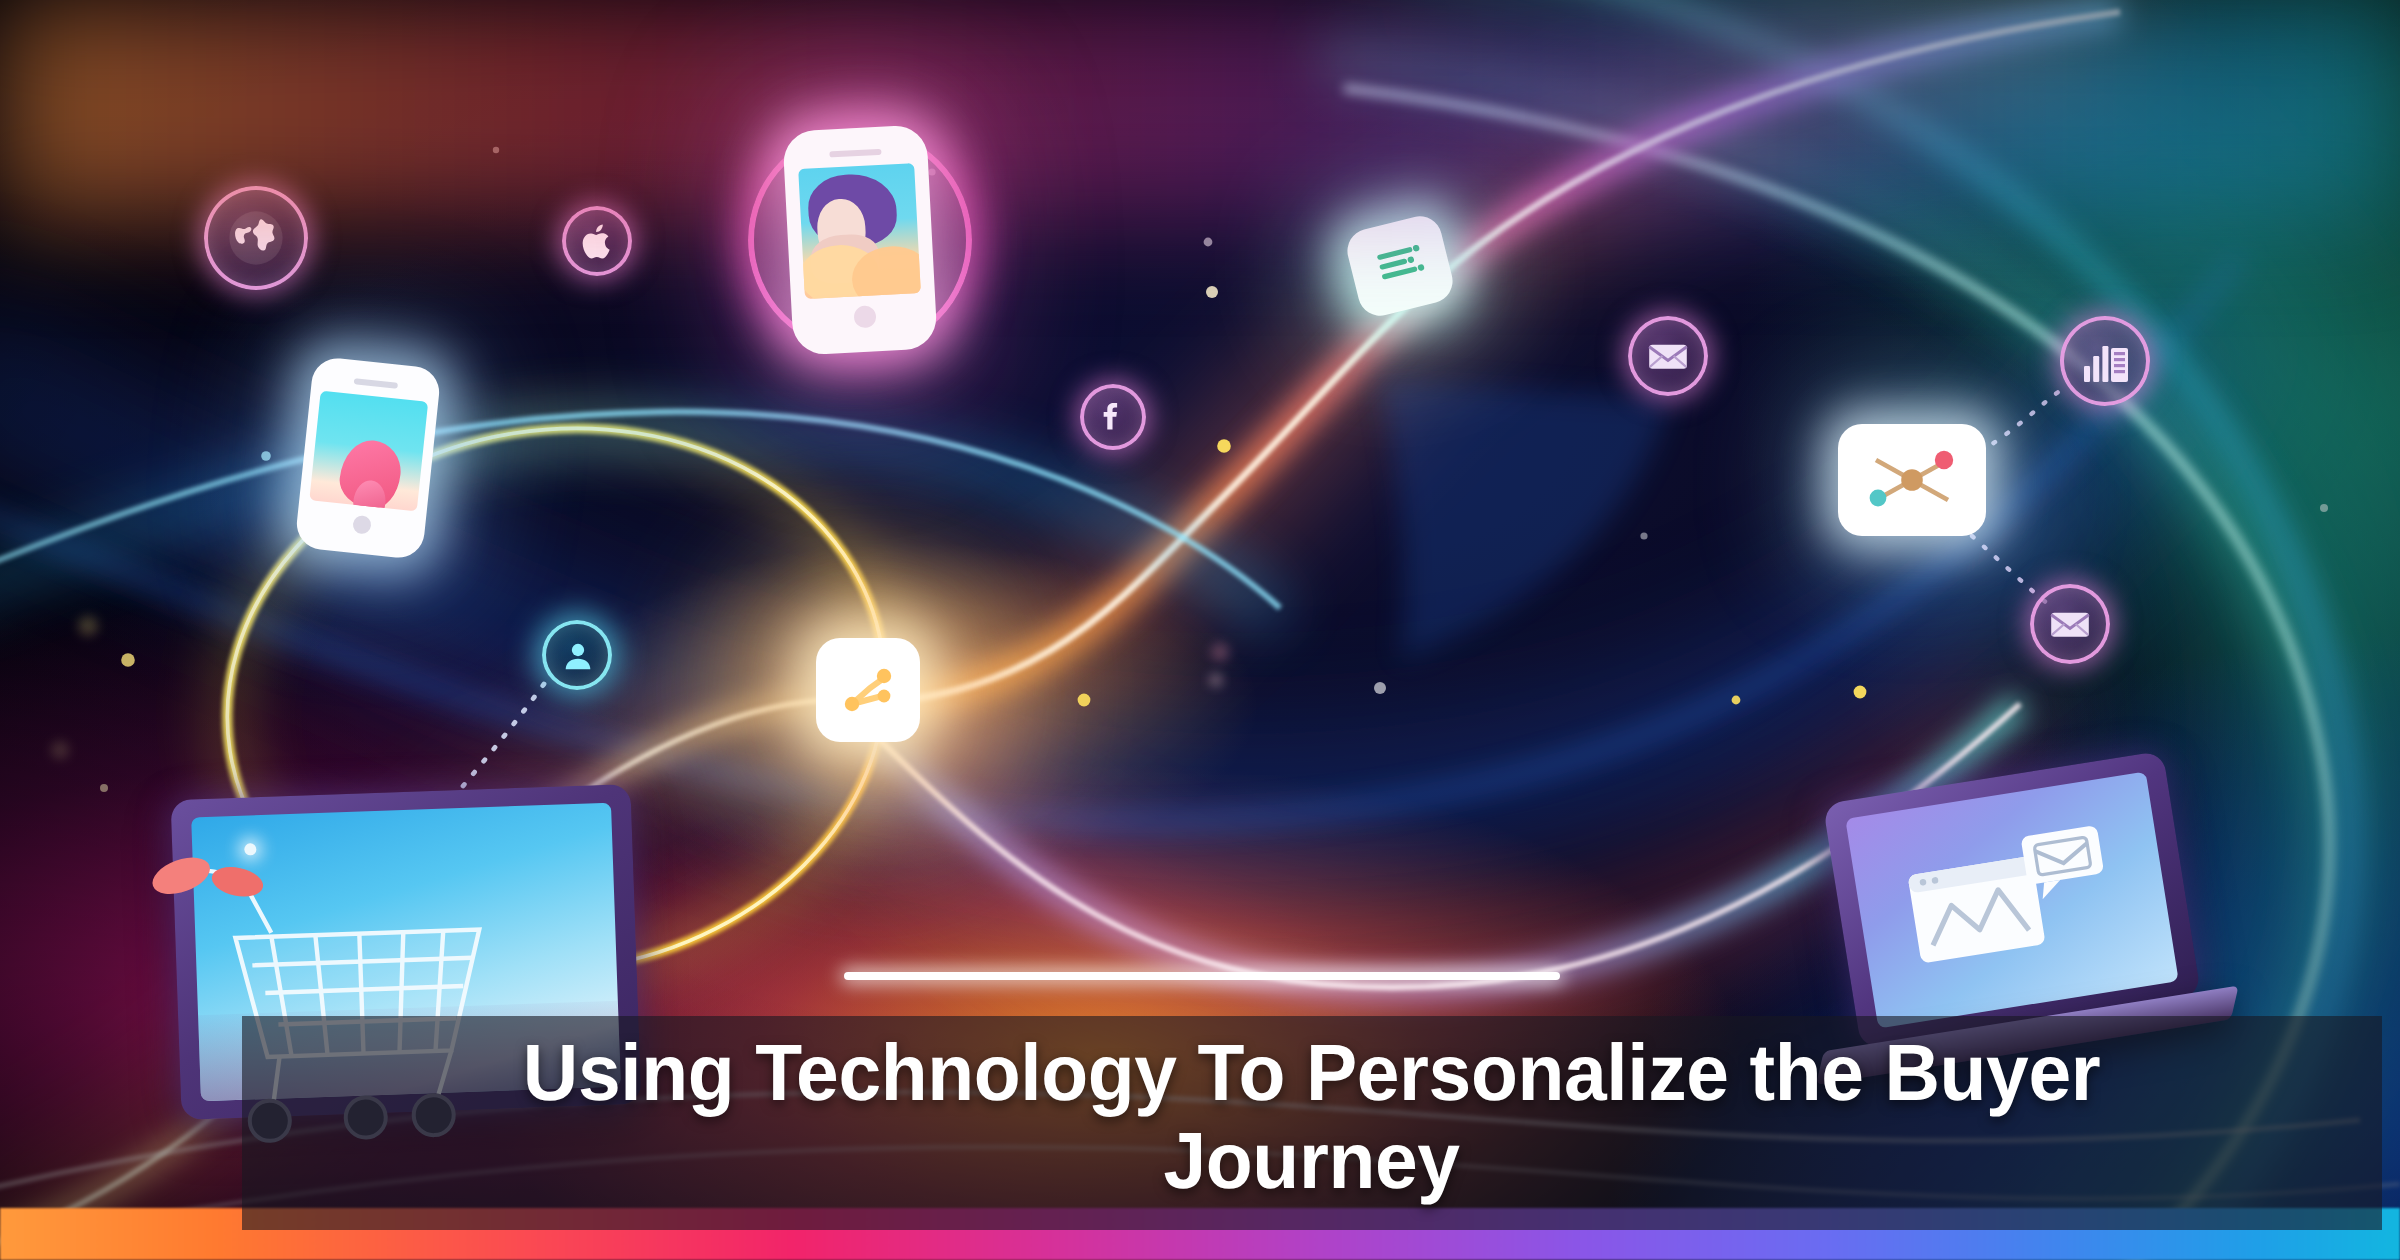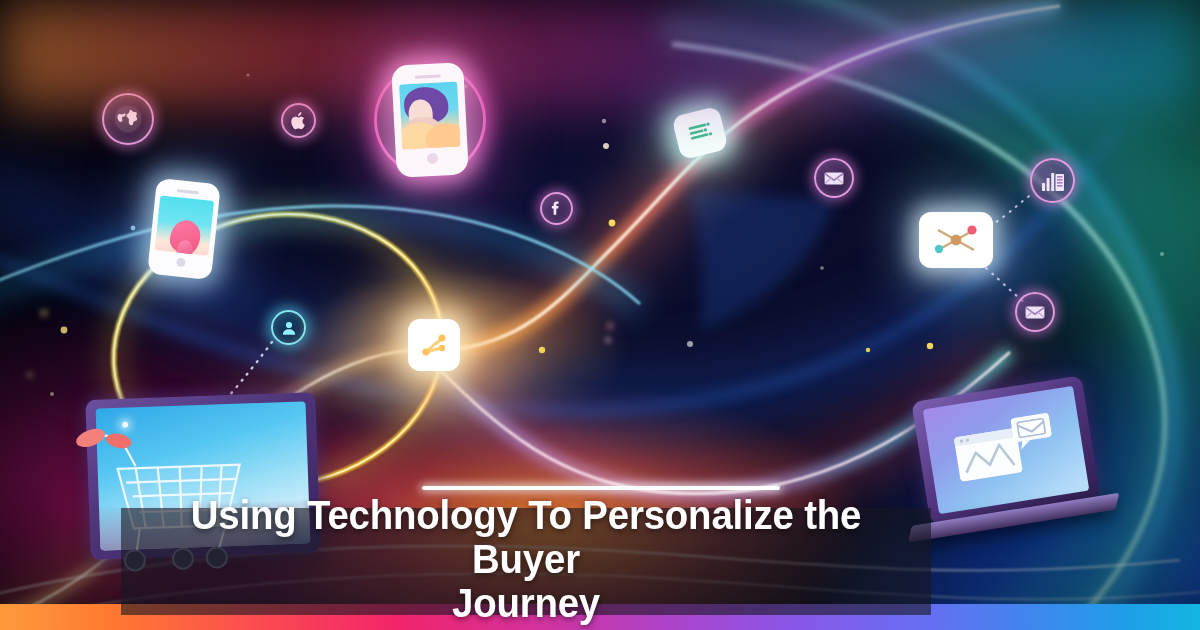--- a/index.html
+++ b/index.html
@@ -464,21 +464,21 @@
     </div>
     <div style="position:absolute;left:-22px;bottom:-14px;width:210px;height:16px;border-radius:3px;
                 background:linear-gradient(180deg,#8f7ec2,#44305f);transform:skewX(-22deg);box-shadow:0 6px 16px rgba(0,0,0,.5);"></div>
   </div>
 
   <div class="bg bg-strip-glow"></div>
   <div class="bg-strip"></div>
 
   <div class="rule" style="left:422px;top:486px;width:358px;"></div>
 
-  <div class="title-box" style="left:121px;top:508px;width:810px;height:107px;">
+  <div class="title-box" style="left:121px;top:508px;width:1070px;height:107px;">
     <h1 class="title-text">
       <span>Using Technology To Personalize the Buyer</span>
       <br>
       <span>Journey</span>
     </h1>
   </div>
 
 </div>
 
 </body></html>

